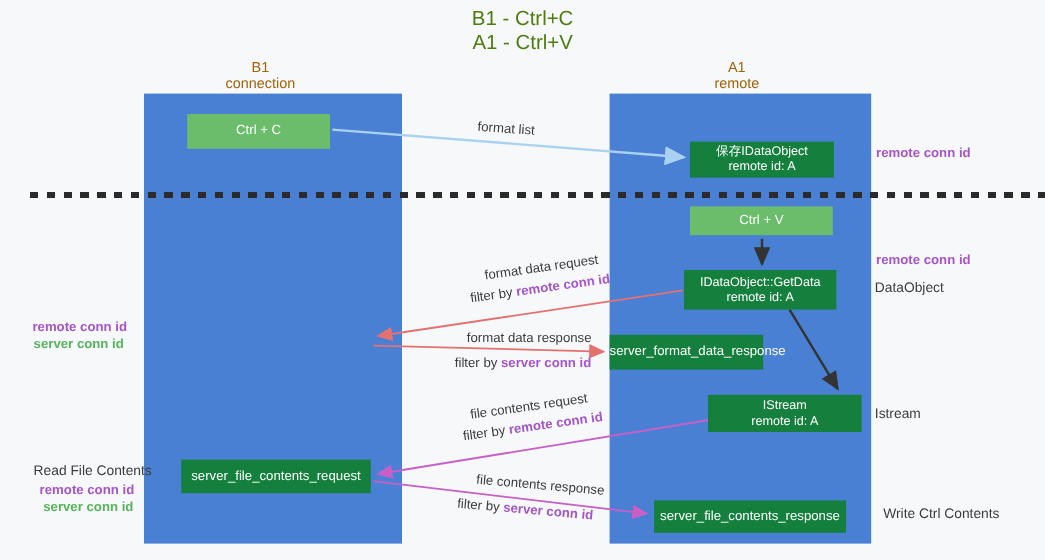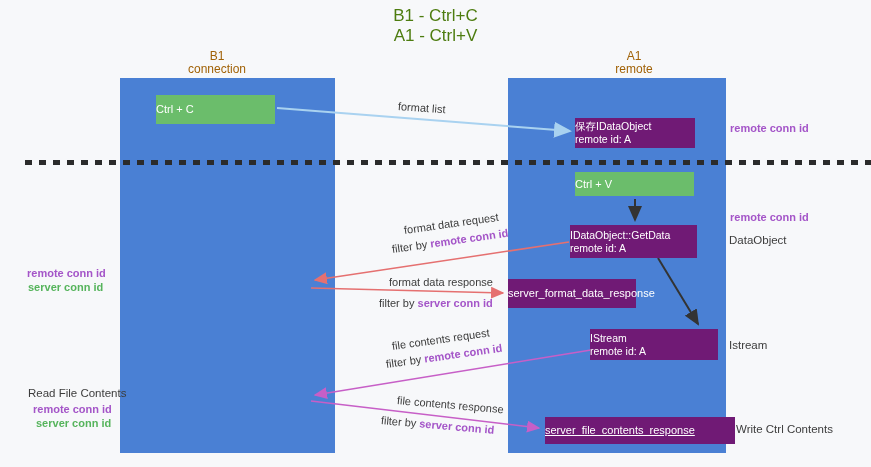--- a/index.html
+++ b/index.html
@@ -14,25 +14,25 @@
 
   .lifeline { position: absolute; top: 78px; height: 375px; background: #4a80d4; z-index: 1; }
   .lifeline.left  { left: 120px; width: 215px; }
   .lifeline.right { left: 508px; width: 218px; }
 
   .dashline { position: absolute; left: 25px; top: 160px; width: 846px; height: 5px; z-index: 2;
               background: repeating-linear-gradient(90deg, #2b2b2b 0 7px, transparent 7px 14px); }
 
   svg.arrows { position: absolute; left: 0; top: 0; z-index: 3; }
 
-  .node { position: absolute; z-index: 4; color: #ffffff; text-align: left;
+  .node { position: absolute; z-index: 4; color: #ffffff; text-align: center;
           display: flex; flex-direction: column; justify-content: center;
           font-size: 11px; line-height: 13px; }
   .node.green  { background: #6bbd6b; }
-  .node.orange { background: #701a75; }
+  .node.orange { background: #15803d; }
   .node.two-line { font-size: 10.5px; line-height: 13px; }
 
   .flow-label { position: absolute; z-index: 4; font-size: 11px; color: #3c3c3c;
                 white-space: nowrap; transform-origin: left center; }
   .rot-up   { transform: rotate(-8deg); }
   .rot-dn   { transform: rotate(5deg); }
   .rot-dn-s { transform: rotate(4deg); }
 
   .side-label { position: absolute; z-index: 4; font-size: 11px; white-space: nowrap; }
   .side-label.dark   { color: #3c3c3c; font-size: 11.5px; }
@@ -46,21 +46,21 @@
 
   <div class="title">
     <div>B1 - Ctrl+C</div>
     <div>A1 - Ctrl+V</div>
   </div>
 
   <div class="col-header" style="left:157px; top:50px;">
     <div>B1</div>
     <div>connection</div>
   </div>
-  <div class="col-header" style="left:574px; top:50px;text-align:center;">
+  <div class="col-header" style="left:554px; top:50px;text-align:center;">
     <div>A1</div>
     <div>remote</div>
   </div>
 
   <div class="lifeline left"></div>
   <div class="lifeline right"></div>
 
   <div class="dashline"></div>
 
   <svg class="arrows" width="871" height="467">
@@ -108,22 +108,25 @@
 
   <div class="node orange" style="left:508px; top:279px; width:128px; height:29px;">
     <span>server_format_data_response</span>
   </div>
 
   <div class="node orange two-line" style="left:590px; top:329px; width:128px; height:31px;">
     <span>IStream</span>
     <span>remote id: A</span>
   </div>
 
+  <div class="node orange" style="left:151px; top:383px; width:158px; height:28px;">
+    <span>server_file_contents_request</span>
+  </div>
 
-  <div class="node orange" style="left:545px; top:417px; width:190px; height:27px;text-decoration:underline;">
+  <div class="node orange" style="left:545px; top:417px; width:160px; height:27px;">
     <span>server_file_contents_response</span>
   </div>
 
   <div class="flow-label rot-dn-s" style="left:398px; top:100px;">format list</div>
 
   <div class="flow-label rot-up" style="left:404px; top:224px;">format data request</div>
   <div class="flow-label rot-up" style="left:392px; top:243px;">
     <span>filter by </span><span class="purple">remote conn id</span>
   </div>
 

